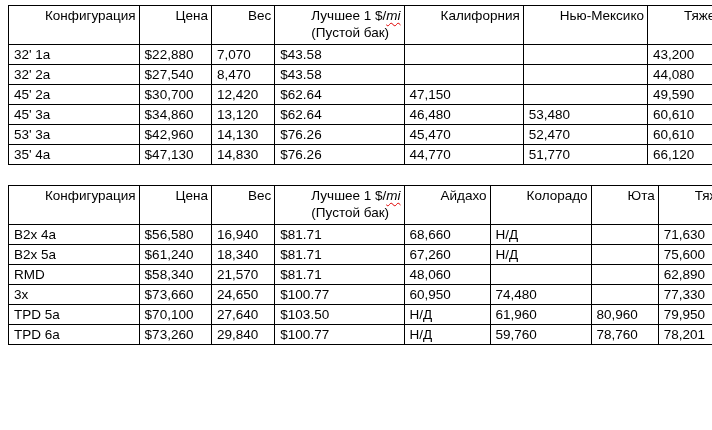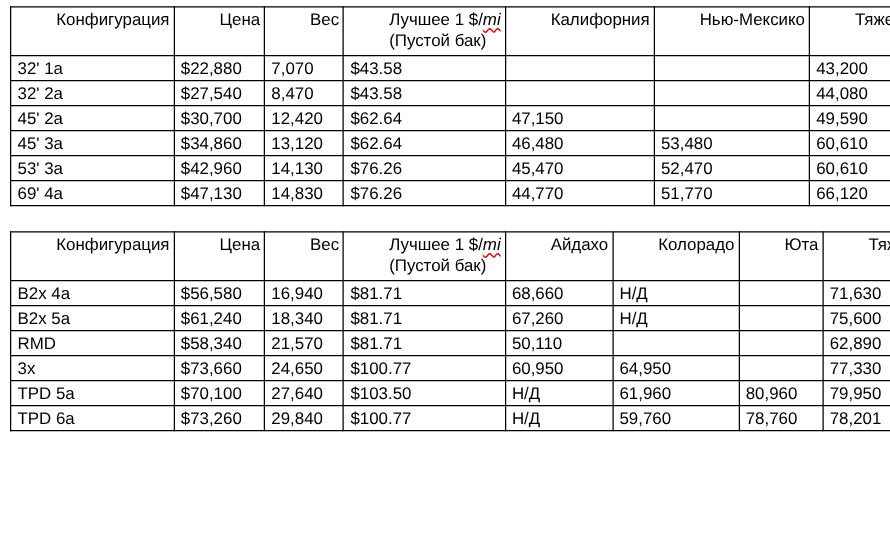--- a/index.html
+++ b/index.html
@@ -117,21 +117,21 @@
           <tr>
             <td>53' 3a</td>
             <td>$42,960</td>
             <td>14,130</td>
             <td>$76.26</td>
             <td>45,470</td>
             <td>52,470</td>
             <td>60,610</td>
           </tr>
           <tr>
-            <td>69' 4a</td>
+            <td>35' 4a</td>
             <td>$47,130</td>
             <td>14,830</td>
             <td>$76.26</td>
             <td>44,770</td>
             <td>51,770</td>
             <td>66,120</td>
           </tr>
         </tbody>
       </table>
     </div>
@@ -178,32 +178,32 @@
             <td>67,260</td>
             <td>Н/Д</td>
             <td></td>
             <td>75,600</td>
           </tr>
           <tr>
             <td>RMD</td>
             <td>$58,340</td>
             <td>21,570</td>
             <td>$81.71</td>
-            <td>50,110</td>
+            <td>48,060</td>
             <td></td>
             <td></td>
             <td>62,890</td>
           </tr>
           <tr>
             <td>3x</td>
             <td>$73,660</td>
             <td>24,650</td>
             <td>$100.77</td>
             <td>60,950</td>
-            <td>64,950</td>
+            <td>74,480</td>
             <td></td>
             <td>77,330</td>
           </tr>
           <tr>
             <td>TPD 5a</td>
             <td>$70,100</td>
             <td>27,640</td>
             <td>$103.50</td>
             <td>Н/Д</td>
             <td>61,960</td>

